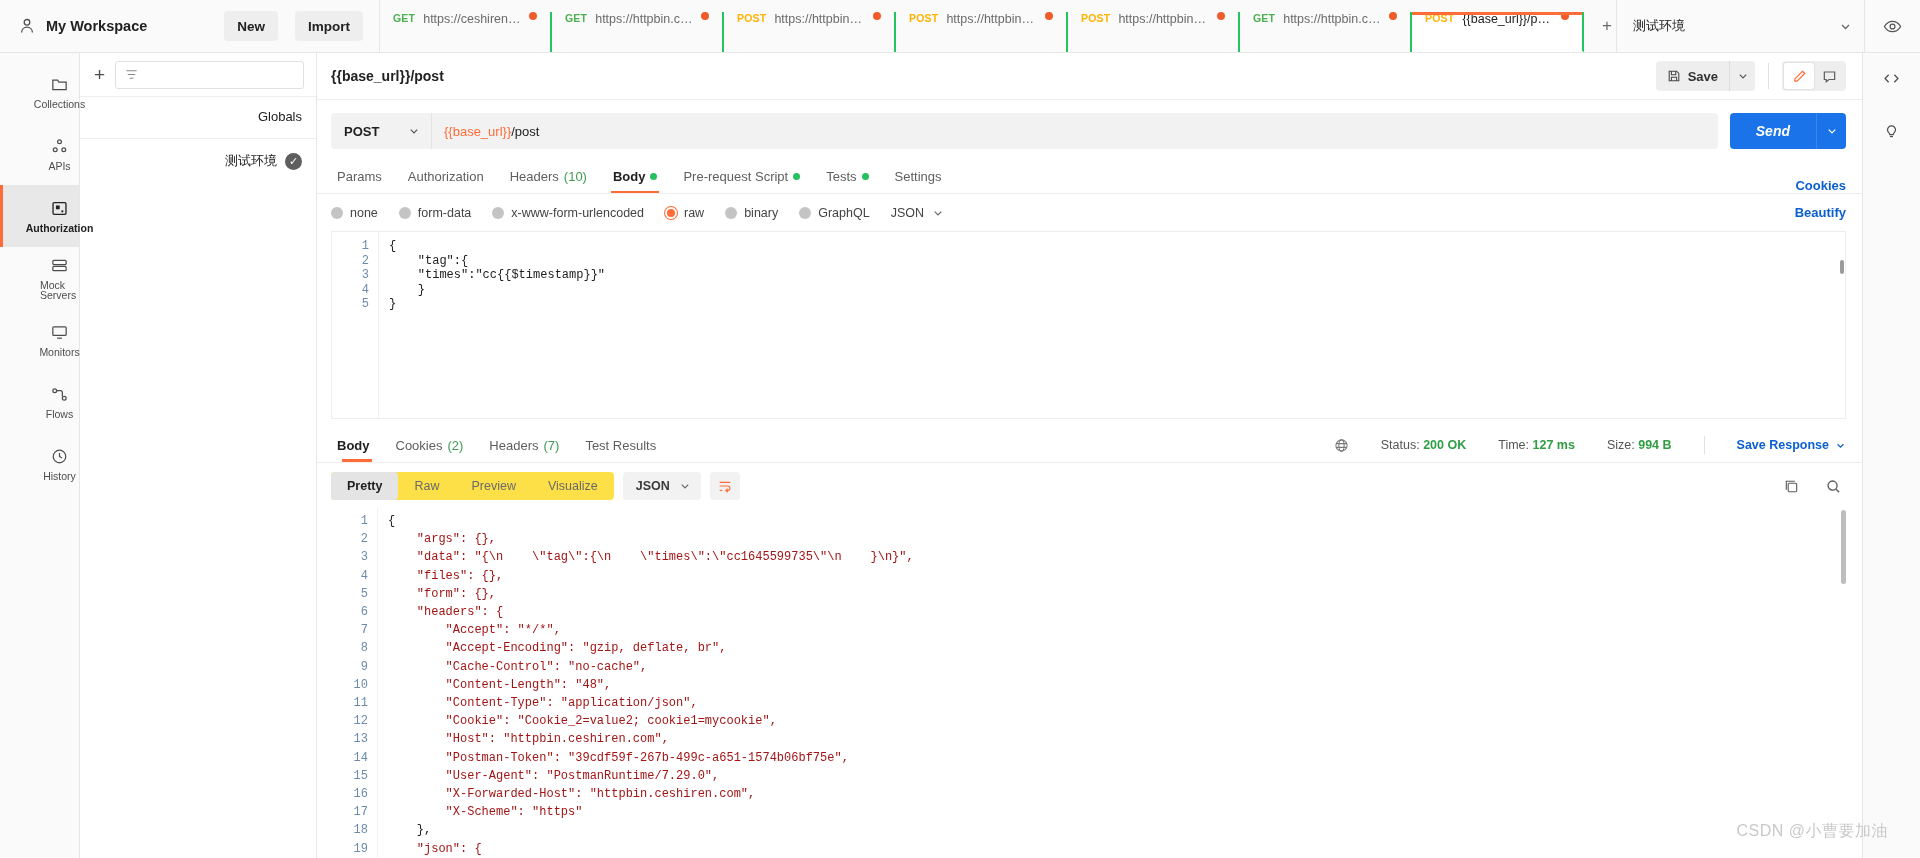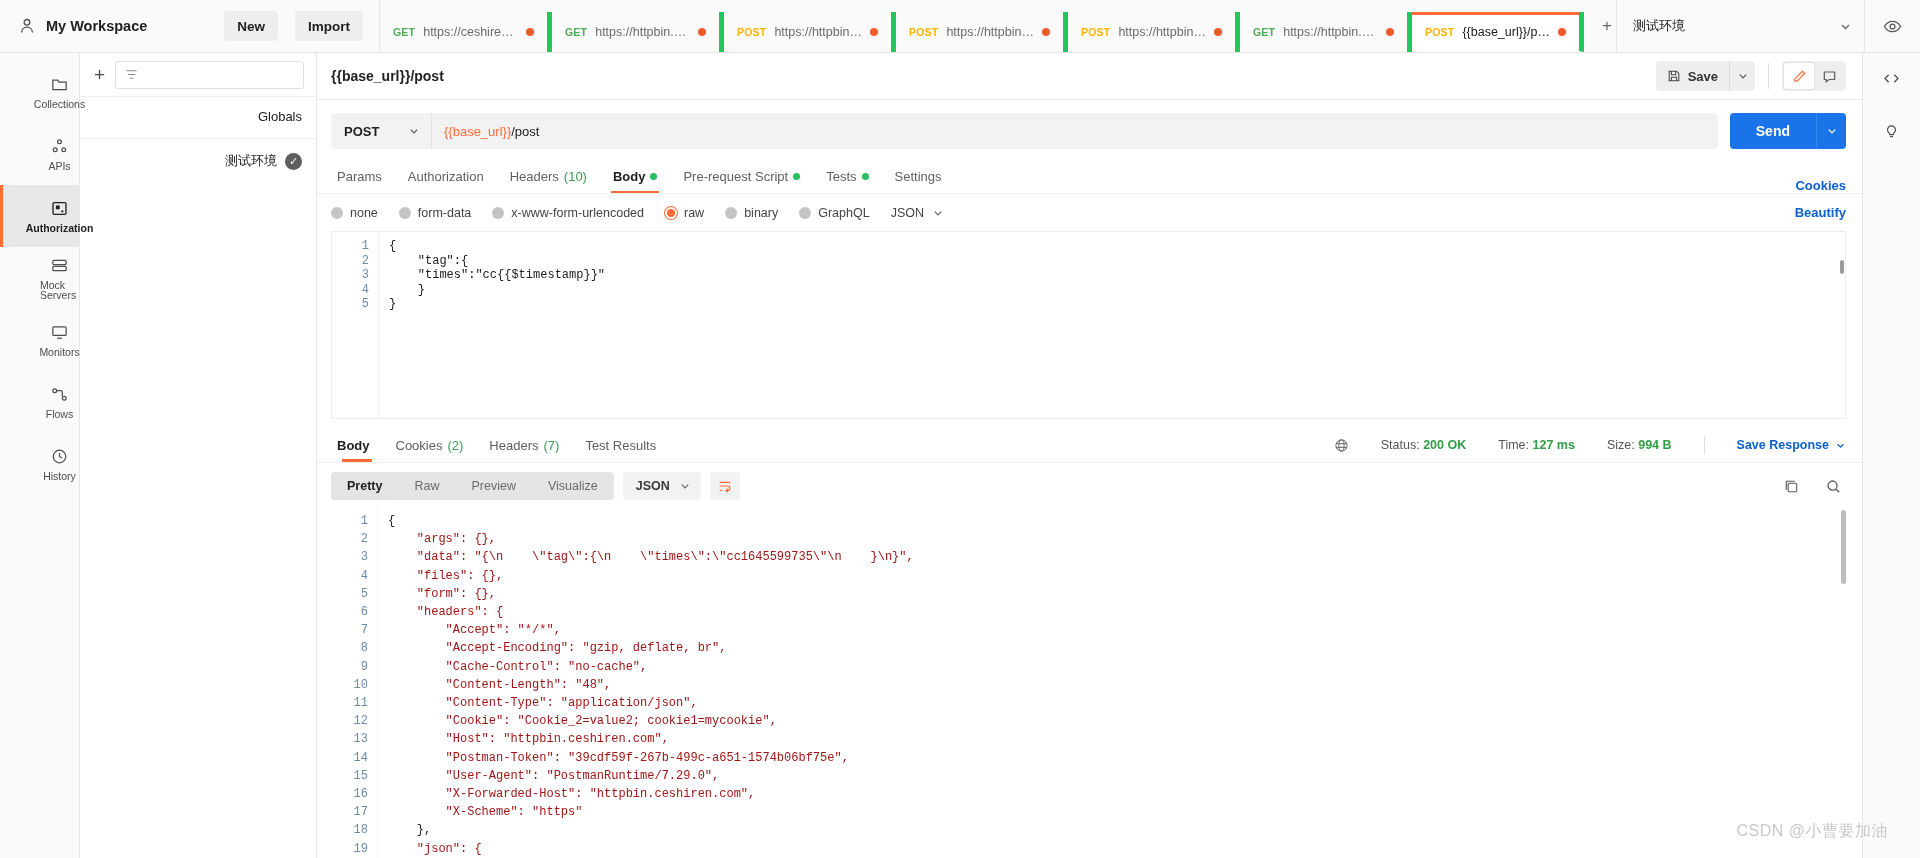--- a/index.html
+++ b/index.html
@@ -44,23 +44,23 @@
   }
   .topbtn + .topbtn { margin-left: 7px; }
 
   
   .tabstrip {
     flex: 1; display: flex; align-items: stretch;
     overflow: hidden; background: #fafafa;
   }
   .tab {
     width: 172px; min-width: 172px;
-    display: flex; align-items: center; gap: 8px;
+    display: flex; align-items: flex-start; gap: 8px;
     padding: 0 13px;
-    border-right: 5px solid #22c55e;
+    border-right: 2px solid #22c55e;
     background: #fafafa;
     cursor: pointer; position: relative;
     font-size: 12.5px;
     margin-top: 12px;
   }
   .tab.active { background: #ffffff; border-bottom: 1px solid #fff; }
   .tab.active::before {
     content: ""; position: absolute; left: 0; right: 0; top: 0;
     height: 2.5px; background: #ff6c37;
   }
@@ -182,21 +182,21 @@
     padding: 0 11px 0 13px; font-size: 13px; font-weight: bold; color: #212121;
     cursor: pointer;
   }
   .url-input {
     flex: 1; height: 36px; background: #f2f2f2; border-radius: 0 4px 4px 0;
     display: flex; align-items: center; padding: 0 12px;
     font-size: 13px; margin-left: -12px; border-left: 1px solid #e3e3e3;
     white-space: nowrap; overflow: hidden;
   }
   .var-ok { color: #ff6c37; }
-  .send-group { display: flex; align-items: center; }
+  .send-group { display: flex; align-items: center; font-style: italic; }
   .send-btn {
     height: 36px; padding: 0 26px; background: #1a73e8; color: #fff;
     display: flex; align-items: center; justify-content: center;
     font-size: 14px; font-weight: bold; border-radius: 4px 0 0 4px; cursor: pointer;
   }
   .send-caret {
     height: 36px; width: 30px; background: #1a73e8; color: #fff;
     display: flex; align-items: center; justify-content: center;
     border-radius: 0 4px 4px 0; border-left: 1px solid #3b86ec; cursor: pointer;
   }
@@ -265,21 +265,21 @@
   }
   .resp-meta { margin-left: auto; display: flex; align-items: center; gap: 32px; font-size: 12.5px; color: #555; }
   .meta-val { color: #2f9e44; font-weight: bold; }
   .meta-sep { width: 1px; height: 18px; background: #e0e0e0; }
   .save-resp { color: #0b5fd0; font-weight: bold; cursor: pointer; display: flex; align-items: center; gap: 6px; }
 
   .resp-toolbar {
     display: flex; align-items: center; gap: 9px;
     padding: 9px 16px 8px 14px;
   }
-  .seg { display: flex; align-items: flex-start; background: #e5e5e5; border-radius: 4px; padding: 0; height: 28px; }
+  .seg { display: flex; align-items: flex-start; background: #fde047; border-radius: 4px; padding: 0; height: 28px; }
   .seg-item {
     height: 28px; padding: 0 16px; display: flex; align-items: center;
     font-size: 12.5px; color: #6a6a6a; cursor: pointer; border-radius: 4px;
   }
   .seg-item.on { background: #e4e4e4; color: #212121; font-weight: bold; }
   .fmt-sel {
     height: 28px; padding: 0 10px 0 13px; background: #f2f2f2; border-radius: 4px;
     display: flex; align-items: center; gap: 9px; font-size: 12.5px; color: #3a3a3a;
     font-weight: bold; cursor: pointer;
   }

